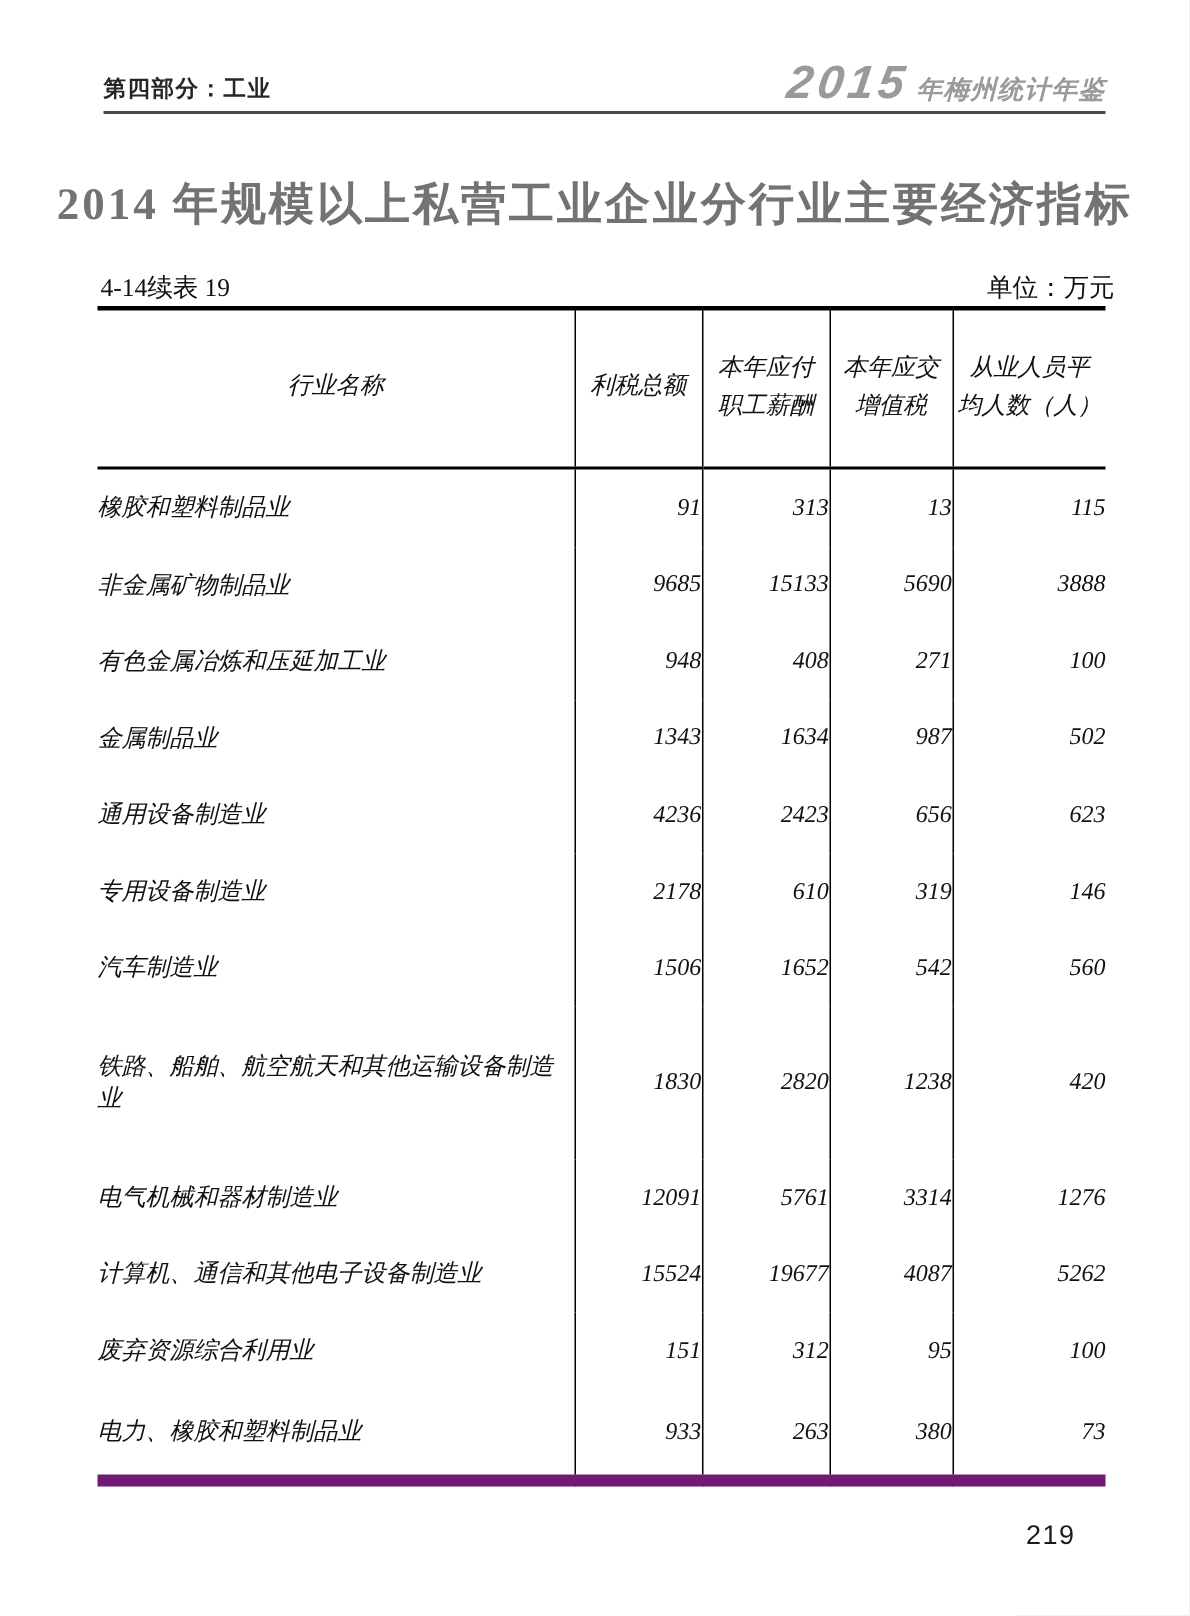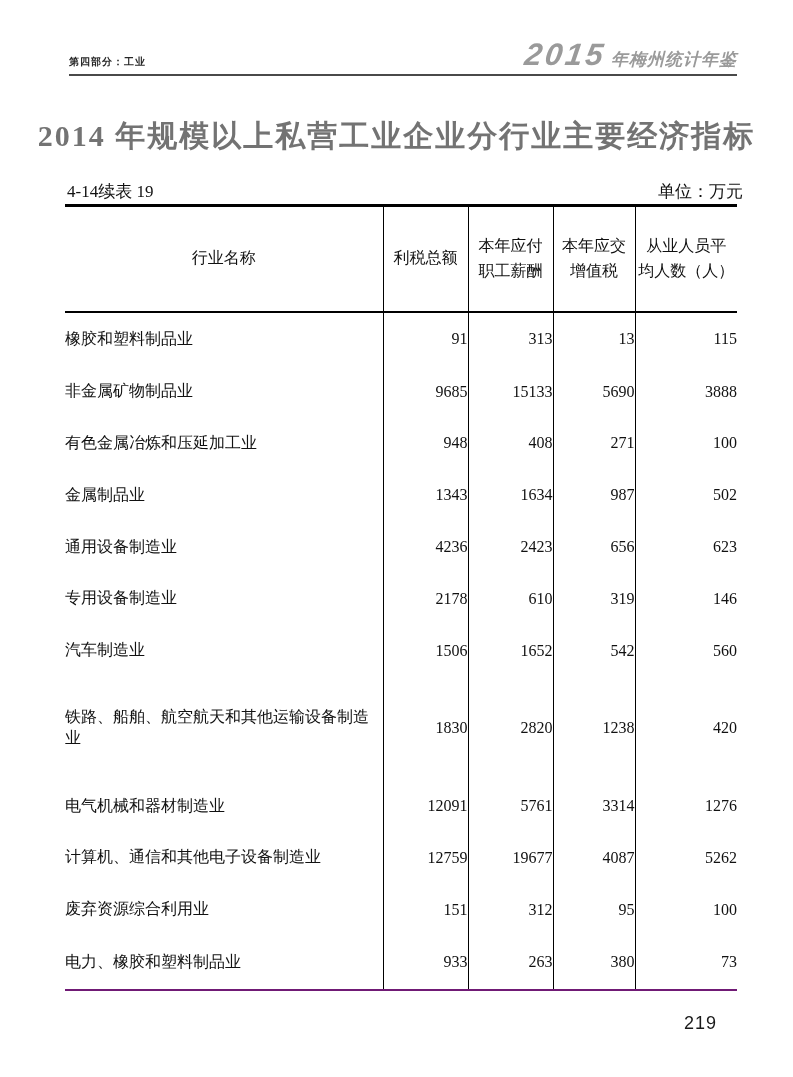--- a/index.html
+++ b/index.html
@@ -19,21 +19,21 @@
     left:69px; right:56px; top:38px;
     height:36px;
     border-bottom:2px solid #4a4a4a;
     display:flex;
     justify-content:space-between;
     align-items:flex-end;
   }
   .section-label {
     font-family:"Liberation Sans","DejaVu Sans",sans-serif;
     font-weight:bold;
-    font-size:10px;
+    font-size:15px;
     color:#262626;
     padding-bottom:5px;
     letter-spacing:1px;
   }
   .yearbook-logo {
     display:flex;
     align-items:baseline;
     color:#9a9a9a;
     font-style:italic;
     font-weight:bold;
@@ -78,21 +78,21 @@
   
   .stat-table {
     position:absolute;
     left:65px; top:204px;
     width:672px; height:787px;
     border-collapse:collapse;
     table-layout:fixed;
     font-size:16px;
     color:#111;
   }
-  .stat-table { border-top:3px solid #000; border-bottom:2px solid #701a75; }
+  .stat-table { border-top:3px solid #000; border-bottom:8px solid #701a75;font-style:italic; }
   .stat-table th, .stat-table td {
     border-left:1px solid #000;
     padding:0;
     vertical-align:middle;
     font-weight:normal;
   }
   .stat-table th:first-child, .stat-table td:first-child { border-left:none; }
   .stat-table thead th {
     border-bottom:2px solid #000;
     text-align:center;
@@ -224,21 +224,21 @@
   <tr>
     <td class="cell-industry">电气机械和器材制造业</td>
     <td class="cell-num">12091</td>
     <td class="cell-num">5761</td>
     <td class="cell-num">3314</td>
     <td class="cell-num">1276</td>
   </tr>
 
   <tr>
     <td class="cell-industry">计算机、通信和其他电子设备制造业</td>
-    <td class="cell-num">12759</td>
+    <td class="cell-num">15524</td>
     <td class="cell-num">19677</td>
     <td class="cell-num">4087</td>
     <td class="cell-num">5262</td>
   </tr>
 
   <tr>
     <td class="cell-industry">废弃资源综合利用业</td>
     <td class="cell-num">151</td>
     <td class="cell-num">312</td>
     <td class="cell-num">95</td>

